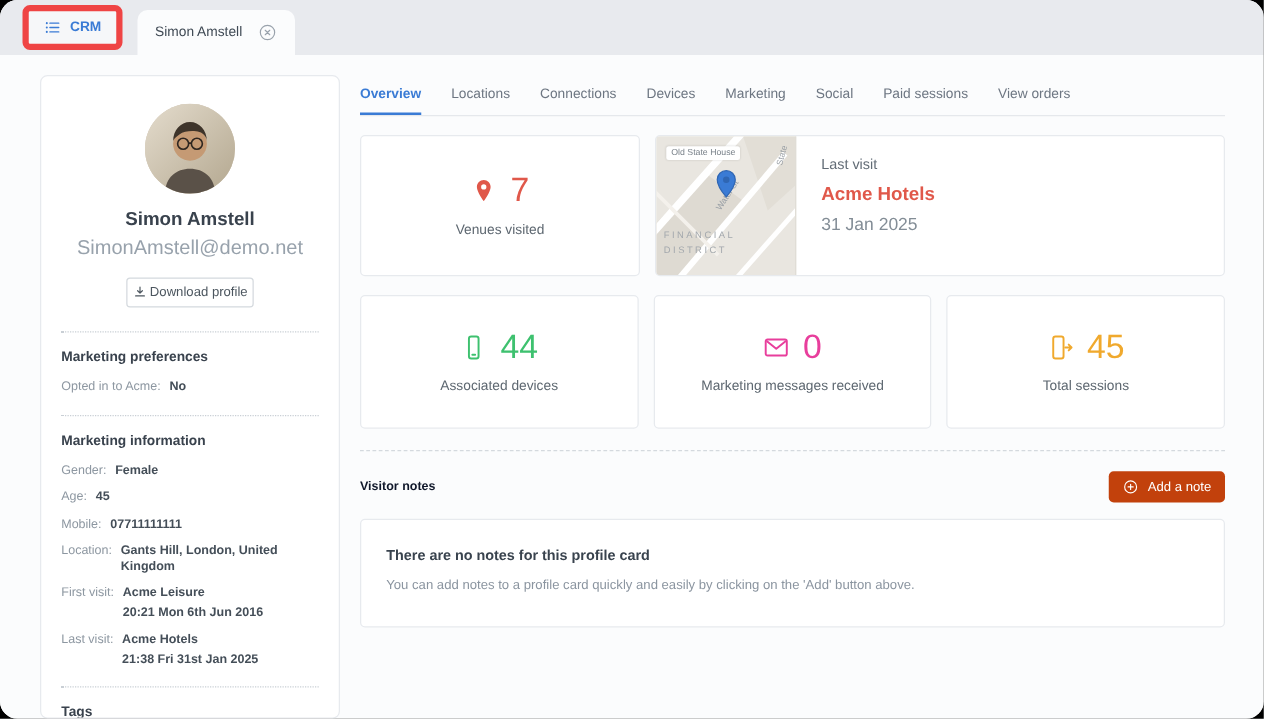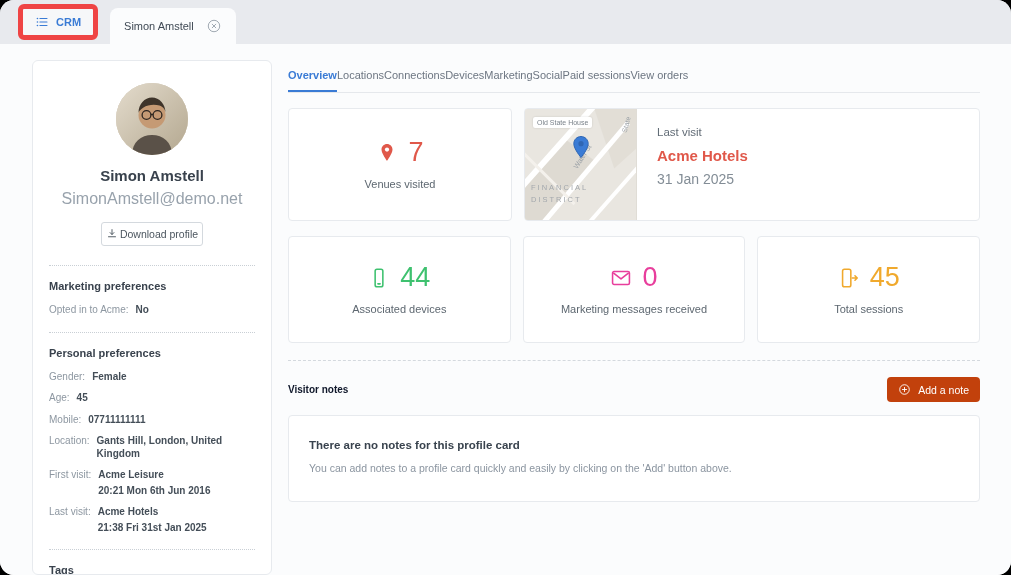--- a/index.html
+++ b/index.html
@@ -47,21 +47,21 @@
   }
   .dotted { border:none; border-top:1px dotted #c9cfd5; margin:15px 0 14px; }
   .section-title { font-size:11px; font-weight:bold; color:#39424d; margin:0 0 12px; }
   .info-row { display:flex; gap:7px; font-size:10px; margin-bottom:9px; align-items:flex-start; line-height:1.25; }
   .info-label { color:#8d97a1; white-space:nowrap; }
   .info-value { color:#444e58; font-weight:bold; }
   .info-value div + div { margin-top:3px; }
 
   
   .main { flex:1; min-width:0; }
-  .main-tabs { display:flex; border-bottom:1px solid #e5e8ec; }
+  .main-tabs { display:flex; gap:24px; border-bottom:1px solid #e5e8ec; }
   .main-tab { font-size:11px; color:#6d7682; padding:9px 0 11px; cursor:pointer; }
   .main-tab.active { font-weight:bold; padding-bottom:9px; border-bottom:2px solid currentColor; }
 
   .cards-row { display:flex; gap:12px; margin-top:15px; }
   .card { background:#fff; border:1px solid #e7eaee; border-radius:4px; }
   .stat-card { display:flex; flex-direction:column; align-items:center; justify-content:center; }
   .row1 .stat-card { width:224px; height:113px; flex-shrink:0; }
   .row2 .stat-card { flex:1; height:107px; }
   .stat-line { display:flex; align-items:center; gap:10px; }
   .stat-value { font-size:27px; line-height:1; }
@@ -167,21 +167,21 @@
         <div class="section-title">Marketing preferences</div>
         <div class="info-row">
           <span class="info-label">Opted in to Acme:</span>
           <span class="info-value">No</span>
         </div>
       </div>
 
       <hr class="dotted">
 
       <div>
-        <div class="section-title">Personal preferences</div>
+        <div class="section-title">Marketing information</div>
         <div class="info-row">
           <span class="info-label">Gender:</span>
           <span class="info-value">Female</span>
         </div>
         <div class="info-row">
           <span class="info-label">Age:</span>
           <span class="info-value">45</span>
         </div>
         <div class="info-row">
           <span class="info-label">Mobile:</span>

